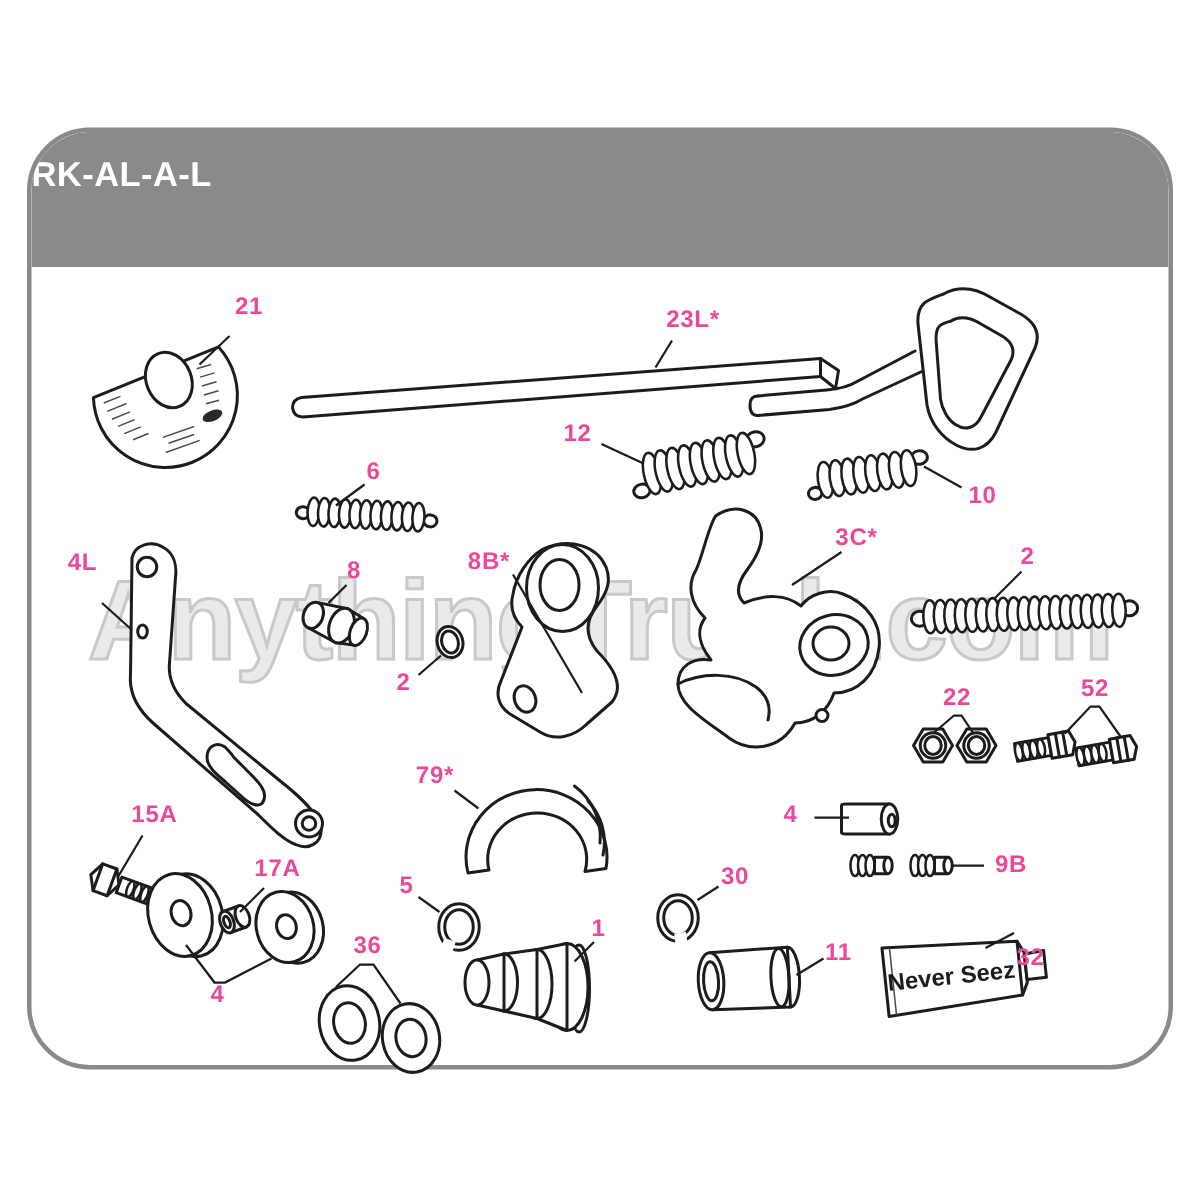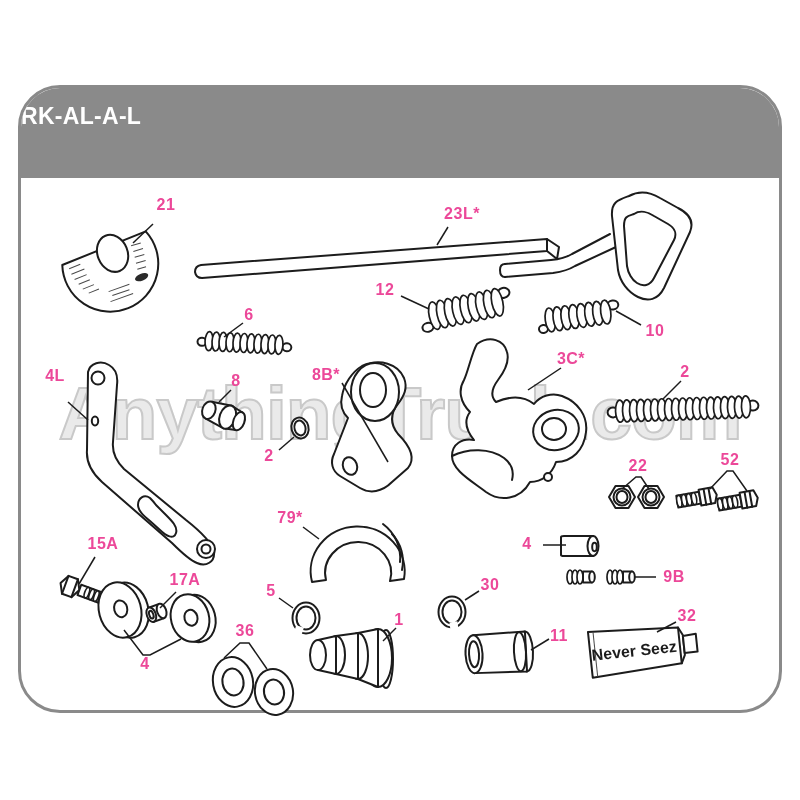--- a/index.html
+++ b/index.html
@@ -351,13 +351,13 @@
 <div class="plabel" style="left:527px;top:544px">4</div>
 <div class="plabel" style="left:103px;top:544px">15A</div>
 <div class="plabel" style="left:185px;top:580px">17A</div>
 <div class="plabel" style="left:674px;top:577px">9B</div>
 <div class="plabel" style="left:271px;top:591px">5</div>
 <div class="plabel" style="left:490px;top:585px">30</div>
 <div class="plabel" style="left:145px;top:664px">4</div>
 <div class="plabel" style="left:245px;top:631px">36</div>
 <div class="plabel" style="left:399px;top:620px">1</div>
 <div class="plabel" style="left:559px;top:636px">11</div>
-<div class="plabel" style="left:687px;top:616px">32</div>
+<div class="plabel" style="left:687px;top:639px">32</div>
 
 </body></html>

